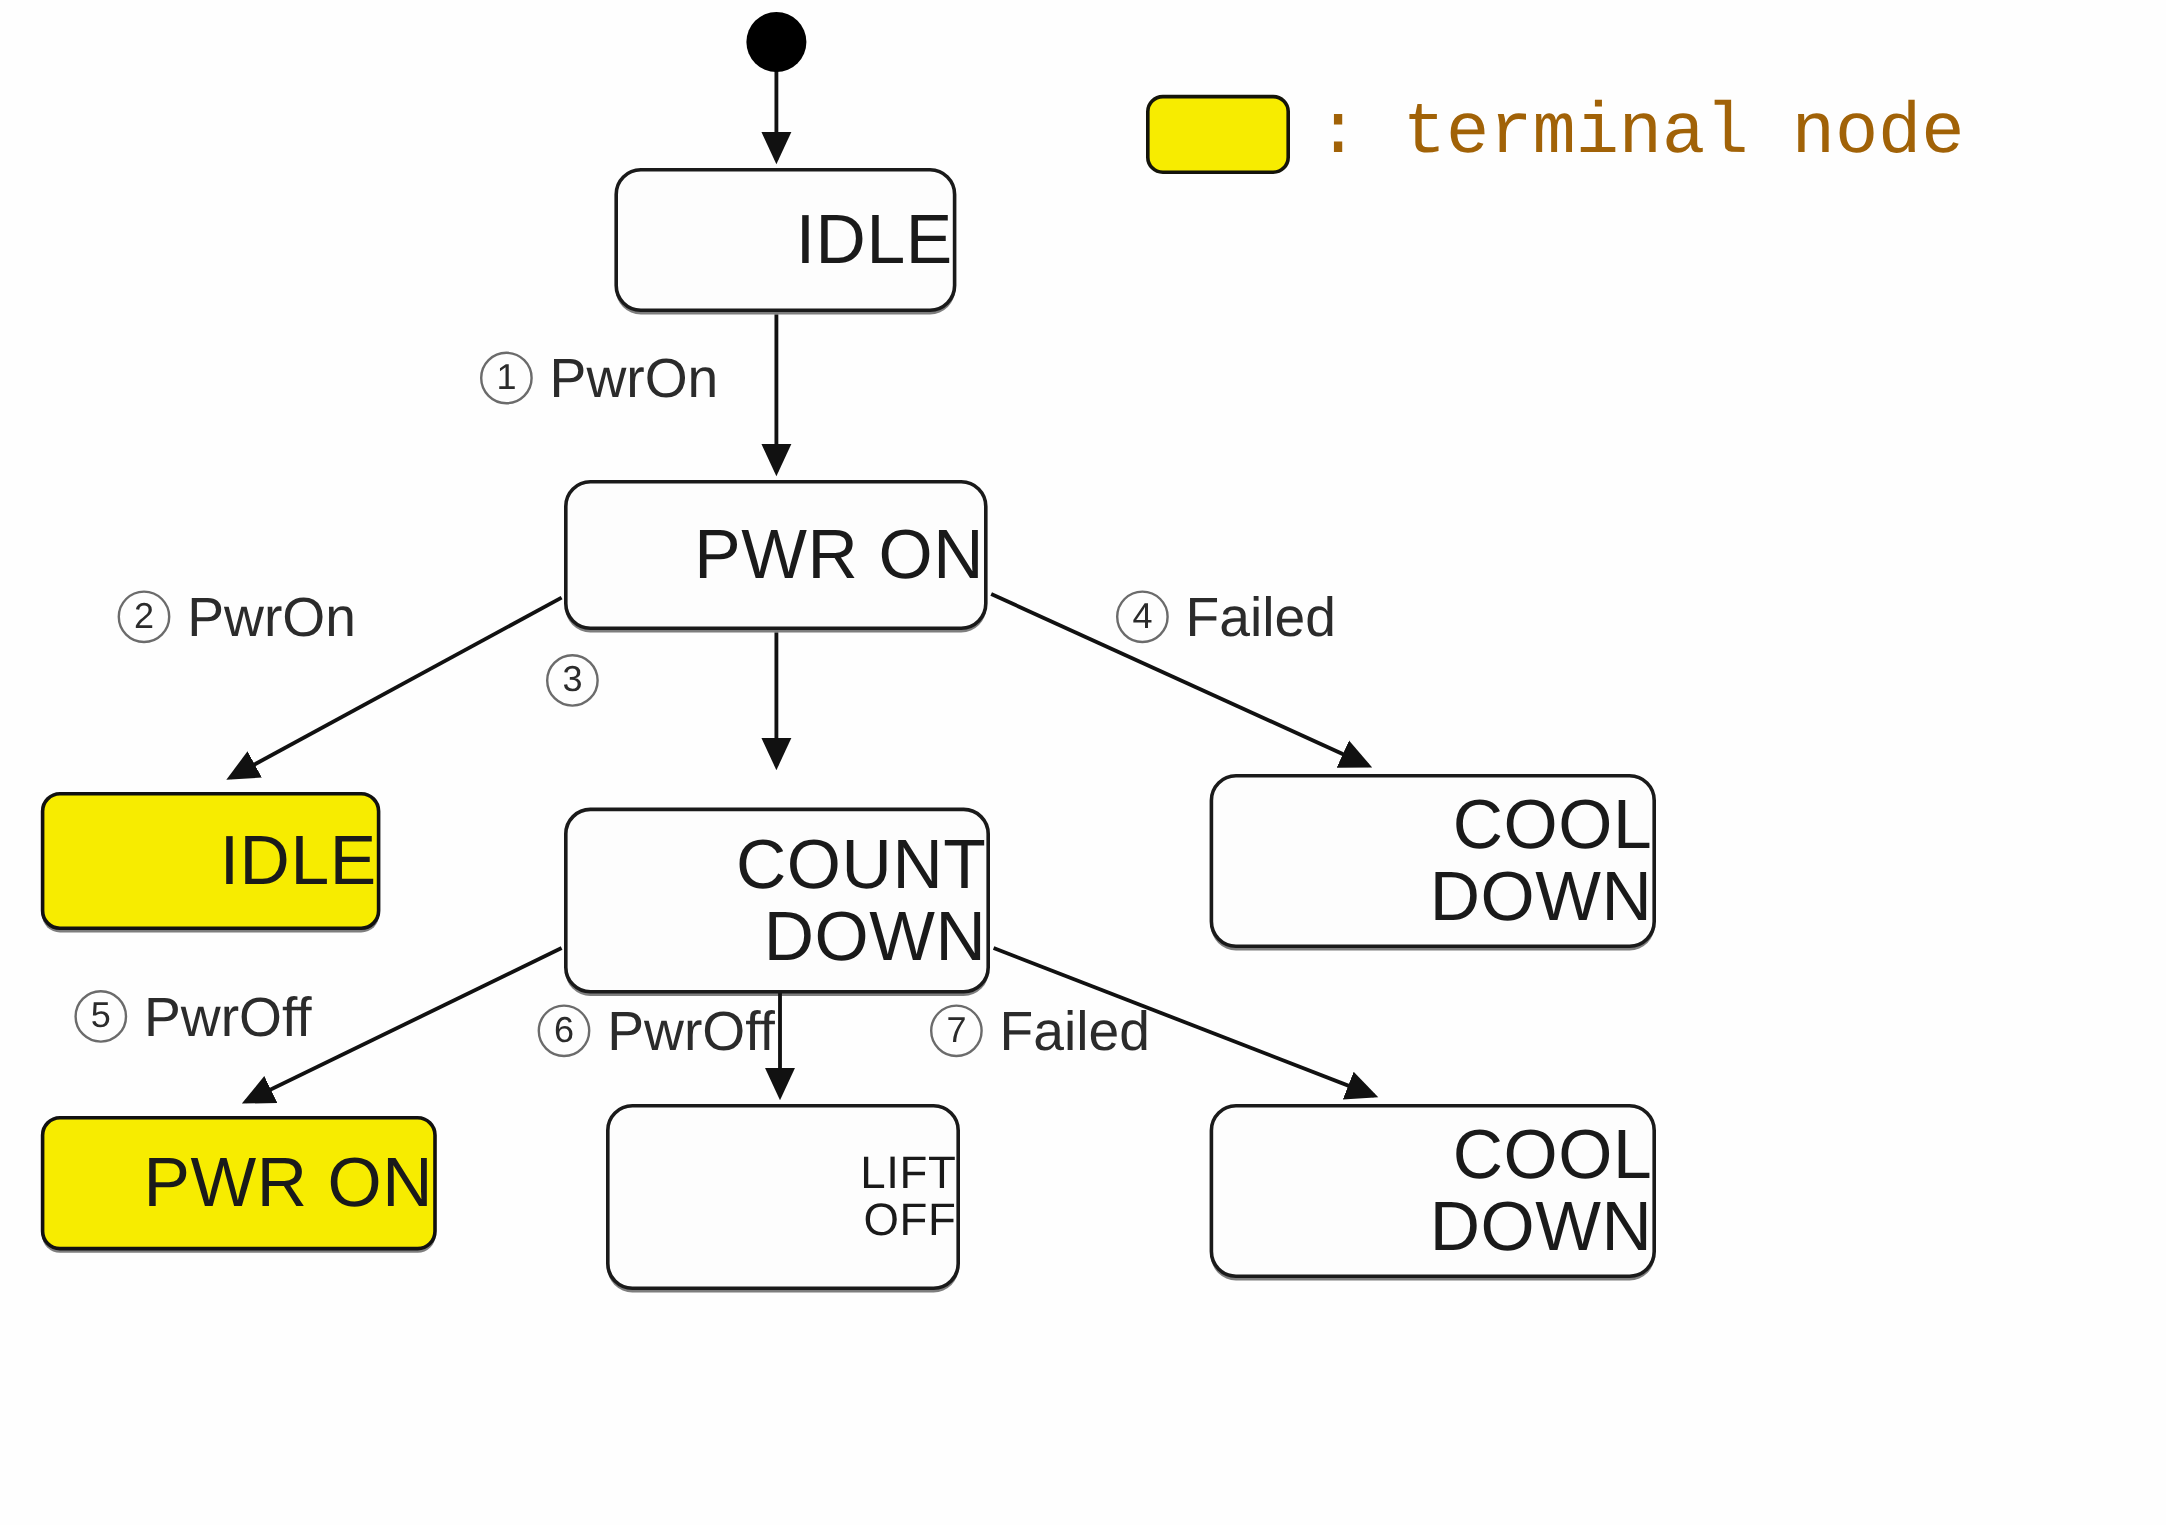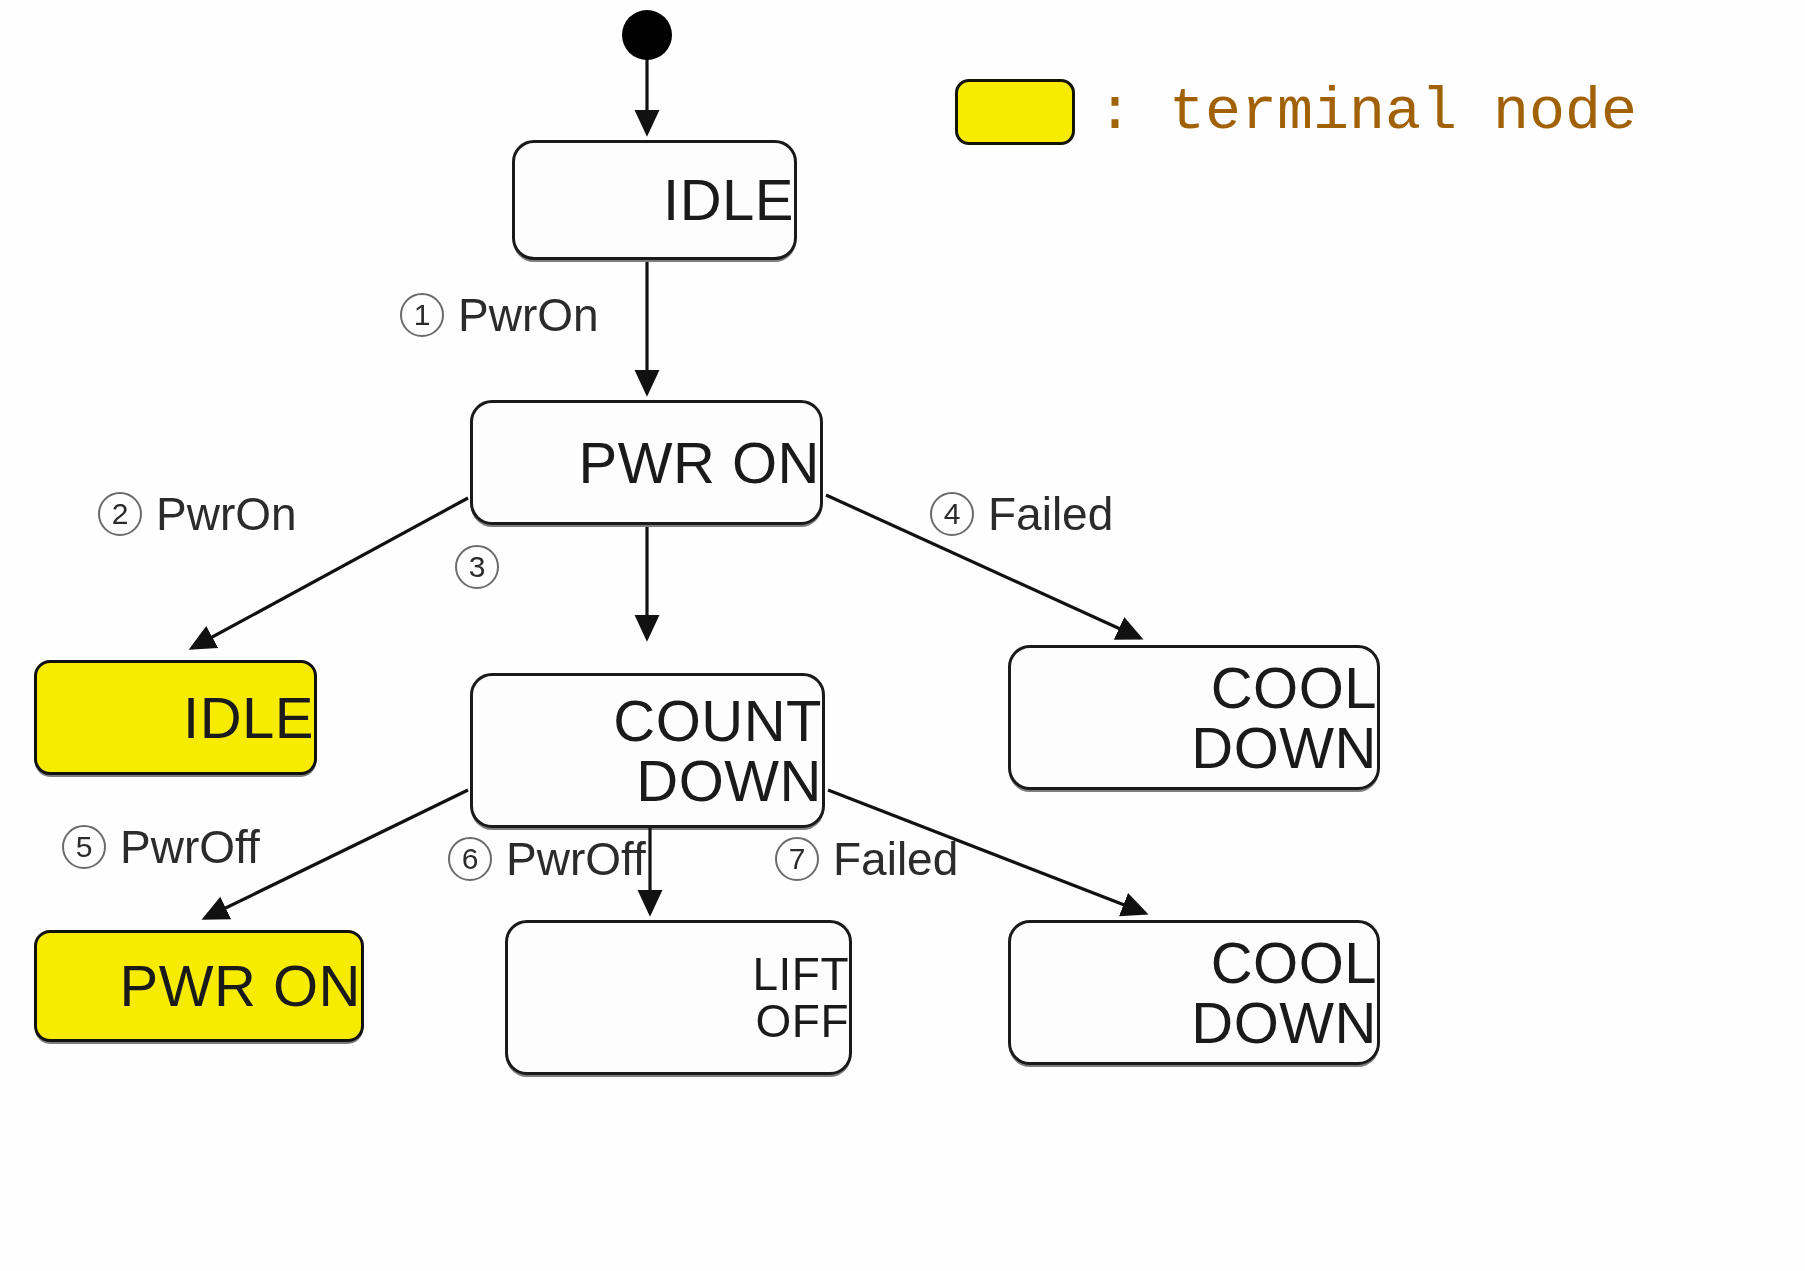--- a/index.html
+++ b/index.html
@@ -139,21 +139,21 @@
         <span class="ln">COUNT</span>
         <span class="ln">DOWN</span>
       </div>
       <div class="node" style="left: 1008px; top: 645px; width: 372px; height: 145px; font-size: 58px;">
         <span class="ln">COOL</span>
         <span class="ln">DOWN</span>
       </div>
       <div class="node terminal" style="left: 34px; top: 930px; width: 330px; height: 112px; font-size: 58px;">
         <span class="ln">PWR ON</span>
       </div>
-      <div class="node" style="left: 505px; top: 920px; width: 347px; height: 155px; font-size: 46px;">
+      <div class="node" style="left: 505px; top: 920px; width: 295px; height: 155px; font-size: 38px;">
         <span class="ln">LIFT</span>
         <span class="ln">OFF</span>
       </div>
       <div class="node" style="left: 1008px; top: 920px; width: 372px; height: 145px; font-size: 58px;">
         <span class="ln">COOL</span>
         <span class="ln">DOWN</span>
       </div>
     </div>
 
   <div id="labels-layer">

